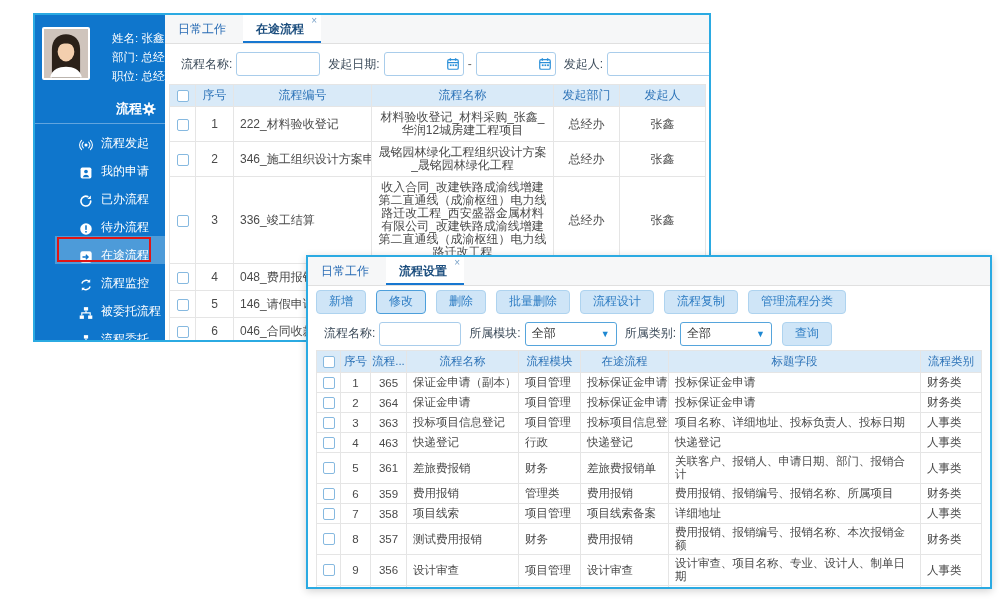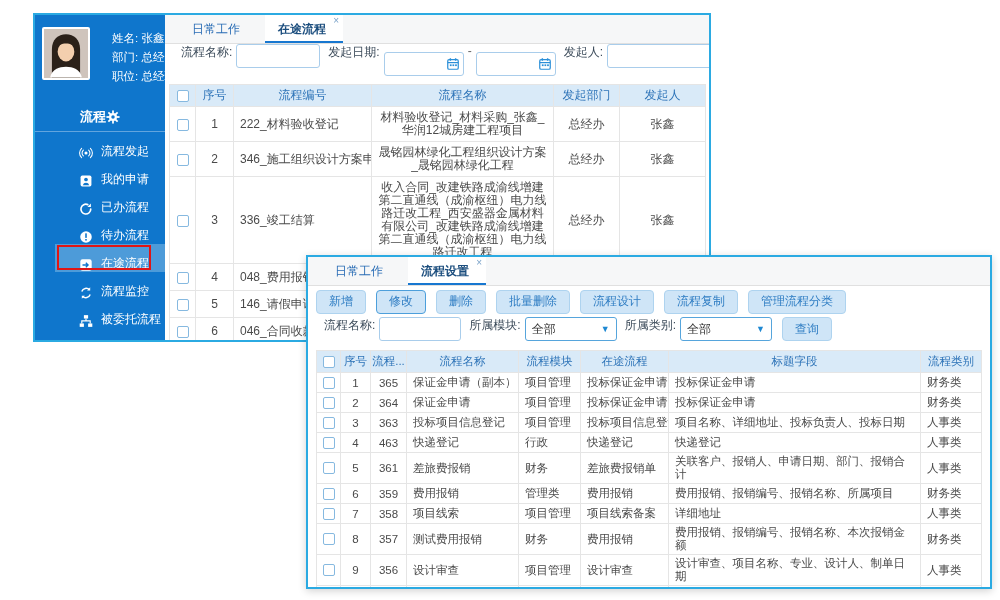--- a/index.html
+++ b/index.html
@@ -16,38 +16,38 @@
   .window{position:absolute;background:#fff;border:2px solid var(--panel-border);overflow:hidden;}
   #window1{left:33px;top:13px;width:678px;height:329px;display:flex;}
   #window2{left:306px;top:255px;width:686px;height:334px;box-shadow:0 2px 8px rgba(0,0,0,.18);z-index:5;}
 
   
   .sidebar{width:130px;min-width:130px;background:var(--sidebar-bg);color:#fff;overflow:hidden;}
   .profile{display:flex;padding:12px 6px 9px 7px;}
   .photo{width:48px;height:53px;border:2px solid #fff;border-radius:2px;overflow:hidden;background:#cfc4bc;flex:none;}
   .photo svg{display:block;width:100%;height:100%;}
   .plines{margin-left:22px;font-size:11.5px;line-height:19px;padding-top:2px;white-space:nowrap;}
-  .menu-header{display:flex;align-items:center;justify-content:center;padding:5px 9px 5px 9px;
-    font-size:13px;font-weight:bold;border-bottom:1px solid rgba(255,255,255,.35);margin-top:8px;}
+  .menu-header{display:flex;align-items:center;justify-content:flex-end;padding:5px 9px 5px 9px;
+    font-size:13px;font-weight:bold;border-bottom:1px solid rgba(255,255,255,.35);}
   .menu-header .gear{width:14px;height:14px;}
   .menu{list-style:none;}
   .mi{position:relative;display:flex;align-items:flex-end;height:28px;padding-left:24px;font-size:12px;cursor:pointer;margin-left:20px;}
   .mi.active{background:var(--sidebar-active);}
   .mic{width:14px;height:14px;margin-right:8px;flex:none;}
   .mic svg{display:block;width:100%;height:100%;}
   .redbox{position:absolute;left:2px;top:1px;width:94px;height:25px;border:2px solid var(--annotation-red);pointer-events:none;}
 
   
   .content{flex:1;display:flex;flex-direction:column;overflow:hidden;background:#fff;}
-  .tabbar{display:flex;align-items:center;height:29px;background:#f6f7f8;border-bottom:1px solid #e0e0e0;padding-left:14px;gap:8px;}
+  .tabbar{display:flex;align-items:center;height:29px;background:#f6f7f8;border-bottom:1px solid #e0e0e0;}
   .tab{position:relative;height:28px;line-height:28px;padding:0 17px 0 13px;font-size:12px;color:var(--tab-text);cursor:pointer;}
   .tab.active{background:#fff;color:var(--tab-active-text);font-weight:bold;border-bottom:2px solid var(--accent);}
   .tab .close{position:absolute;top:1px;right:4px;font-size:10px;font-weight:normal;color:#7ba3c9;line-height:10px;}
 
-  .filters{display:flex;padding:0 8px;font-size:12px;color:#3c4b5a;white-space:nowrap;overflow:hidden;flex:none;}
+  .filters{display:flex;align-items:center;padding:0 8px;font-size:12px;color:#3c4b5a;white-space:nowrap;overflow:hidden;flex:none;}
   #window1 .filters{height:40px;}
   #window2 .filters{height:33px;}
   .filters label{margin:0 4px 0 8px;}
   .tbox{height:24px;border:1px solid var(--input-border);border-radius:3px;background:#fff;font-size:12px;padding:0 5px;outline:none;color:#333;}
   .datebox{position:relative;display:inline-flex;align-items:center;}
   .datebox .cal{position:absolute;right:4px;width:14px;height:14px;pointer-events:none;}
   .sep{margin:0 4px;color:#666;}
   .selectbox{display:inline-flex;align-items:center;justify-content:space-between;width:92px;height:24px;
     border:1px solid var(--select-border);border-radius:3px;background:#fff;padding:0 6px;cursor:pointer;color:#333;}
   .selectbox .arrow{color:#1e88d2;font-size:9px;}

